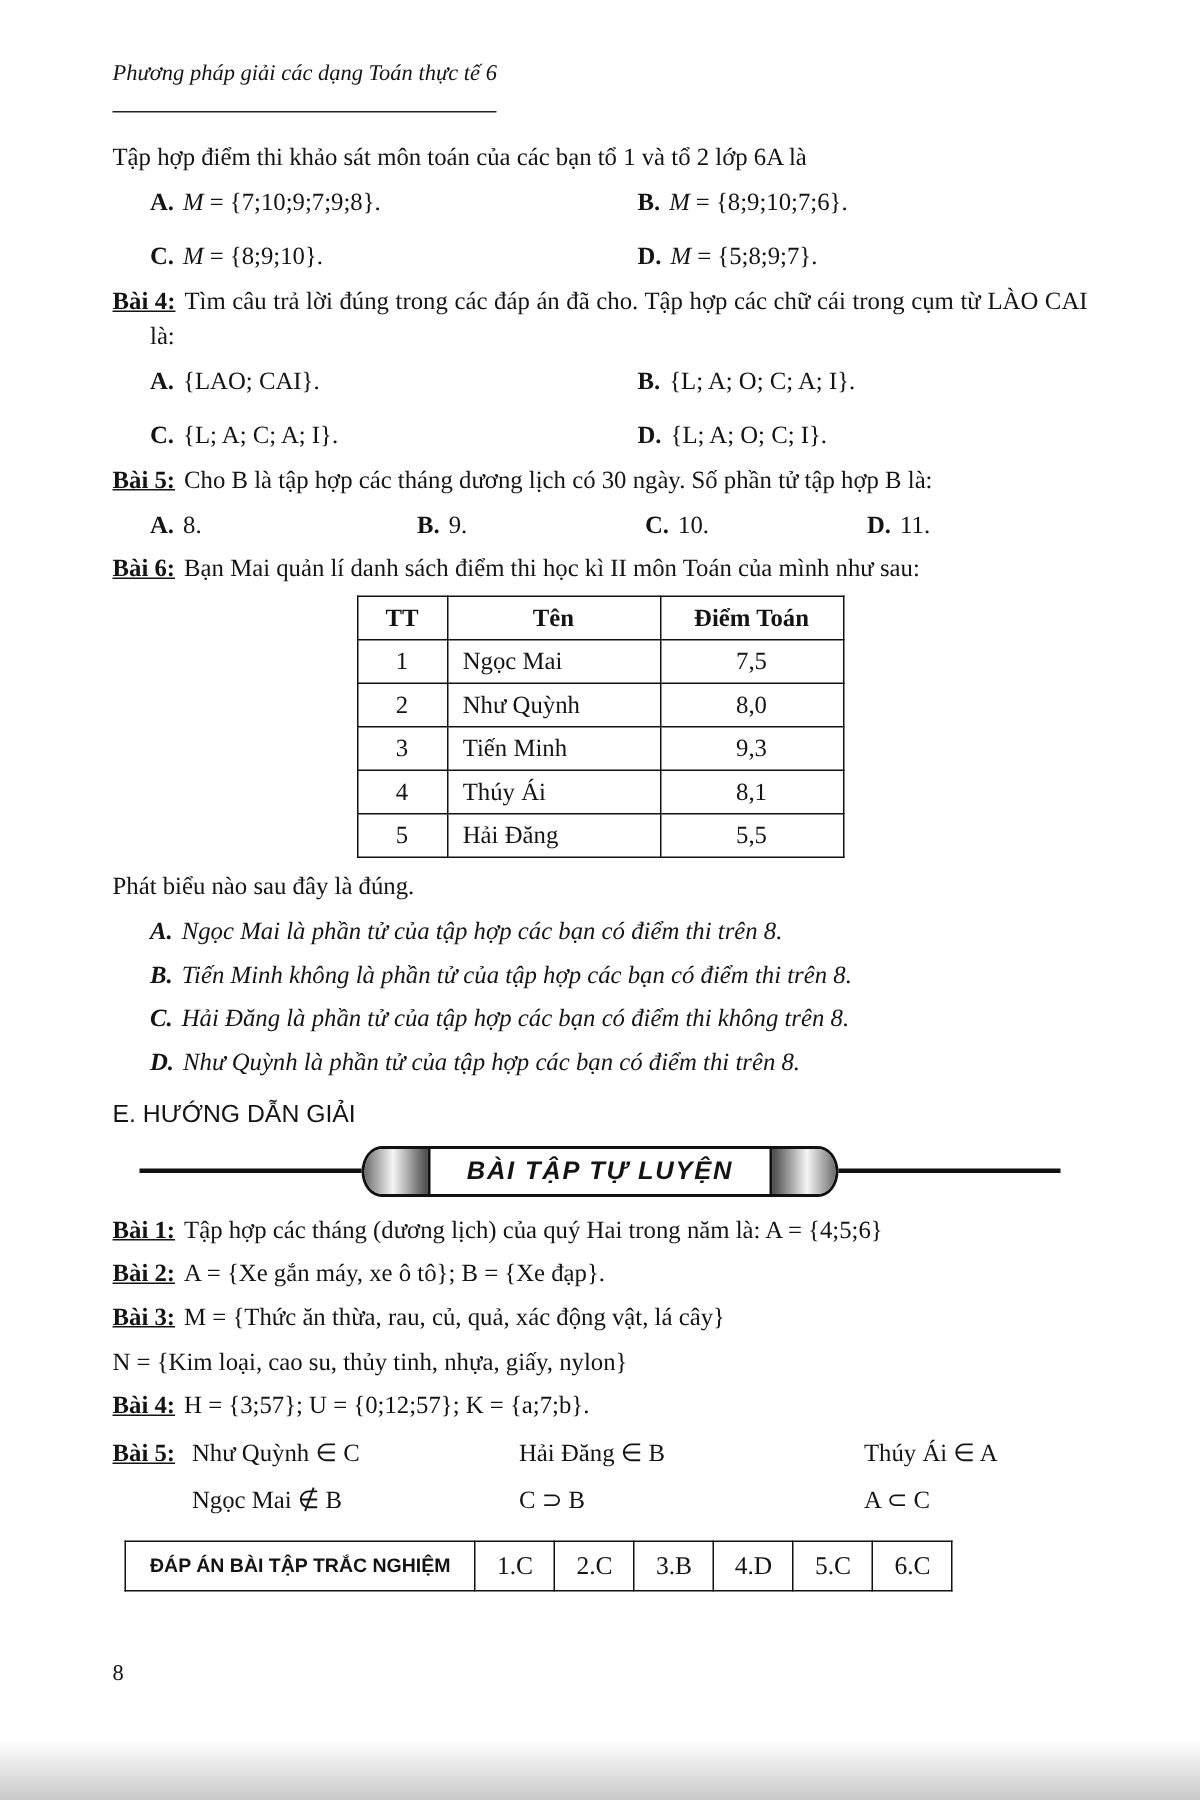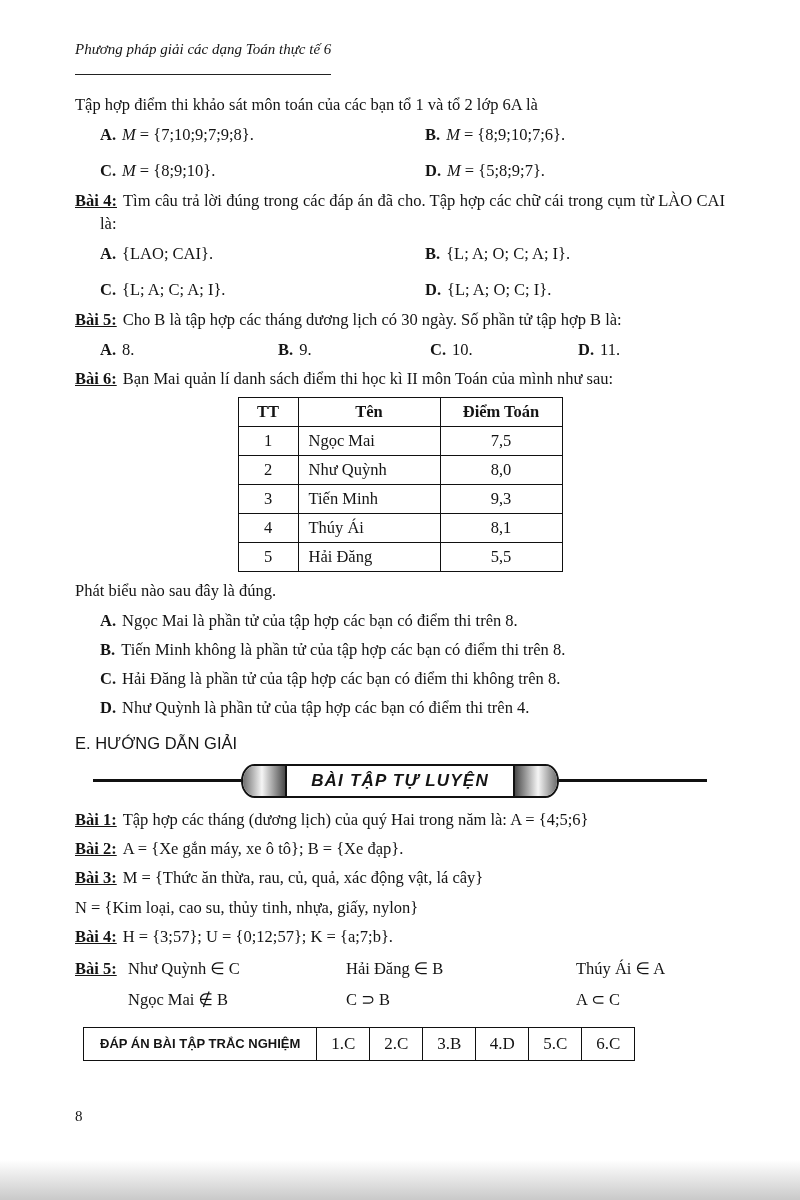--- a/index.html
+++ b/index.html
@@ -29,21 +29,21 @@
   .lbl { font-weight: bold; margin-right: 6px; }
   .var { font-style: italic; margin-right: 4px; }
   .opts2 { display: grid; grid-template-columns: 325px 1fr; row-gap: 13px; margin: 8px 0 8px 25px; }
   .opts4 { display: grid; grid-template-columns: 178px 152px 148px 1fr; margin: 7px 0 7px 25px; }
   .scores-table { border-collapse: collapse; margin: 7px auto 8px auto; }
   .scores-table td, .scores-table th { border: 1.5px solid #111; font-size: 16.5px; height: 29px; padding: 0 10px; margin-top: 48px; }
   .scores-table th { font-weight: bold; text-align: center; }
   .col-tt { width: 60px; text-align: center; }
   .col-ten { width: 142px; text-align: left; }
   .col-diem { width: 122px; text-align: center; }
-  .stmt { margin: 4px 0 4px 25px; line-height: 1.52; }
+  .stmt { margin: 4px 0 4px 25px; line-height: 1.52; font-style: italic; }
   .section-title { font-family: "Liberation Sans", sans-serif; font-weight: normal; font-size: 16.5px; margin: 12px 0 4px 0; }
   .banner { display: flex; align-items: center; margin: 9px 18px 11px 18px; }
   .hline { flex: 1; height: 2.4px; background: #111; }
   .scroll { display: flex; align-items: stretch; height: 34px; border: 2px solid #111; border-radius: 16px / 20px; overflow: hidden; background: #fff; font-style: italic; }
   .cap { width: 44px; }
   .cap-left  { background: linear-gradient(90deg, #6e6e6e, #f5f5f5 45%, #4a4a4a); border-right: 2px solid #111; }
   .cap-right { background: linear-gradient(90deg, #4a4a4a, #f5f5f5 55%, #6e6e6e); border-left: 2px solid #111; }
   .banner-title {
     display: flex; align-items: center; padding: 0 24px;
     font-family: "Liberation Sans", sans-serif; font-weight: bold; font-size: 17px; letter-spacing: 1.2px;
@@ -162,21 +162,21 @@
     <div class="stmt">
       <span class="lbl">A.</span><span>Ngọc Mai là phần tử của tập hợp các bạn có điểm thi trên 8.</span>
     </div>
     <div class="stmt">
       <span class="lbl">B.</span><span>Tiến Minh không là phần tử của tập hợp các bạn có điểm thi trên 8.</span>
     </div>
     <div class="stmt">
       <span class="lbl">C.</span><span>Hải Đăng là phần tử của tập hợp các bạn có điểm thi không trên 8.</span>
     </div>
     <div class="stmt">
-      <span class="lbl">D.</span><span>Như Quỳnh là phần tử của tập hợp các bạn có điểm thi trên 4.</span>
+      <span class="lbl">D.</span><span>Như Quỳnh là phần tử của tập hợp các bạn có điểm thi trên 8.</span>
     </div>
 
     <div class="section-title">E. HƯỚNG DẪN GIẢI</div>
 
     <div class="banner">
       <div class="hline"></div>
       <div class="scroll">
         <div class="cap cap-left"></div>
         <div class="banner-title">BÀI TẬP TỰ LUYỆN</div>
         <div class="cap cap-right"></div>

